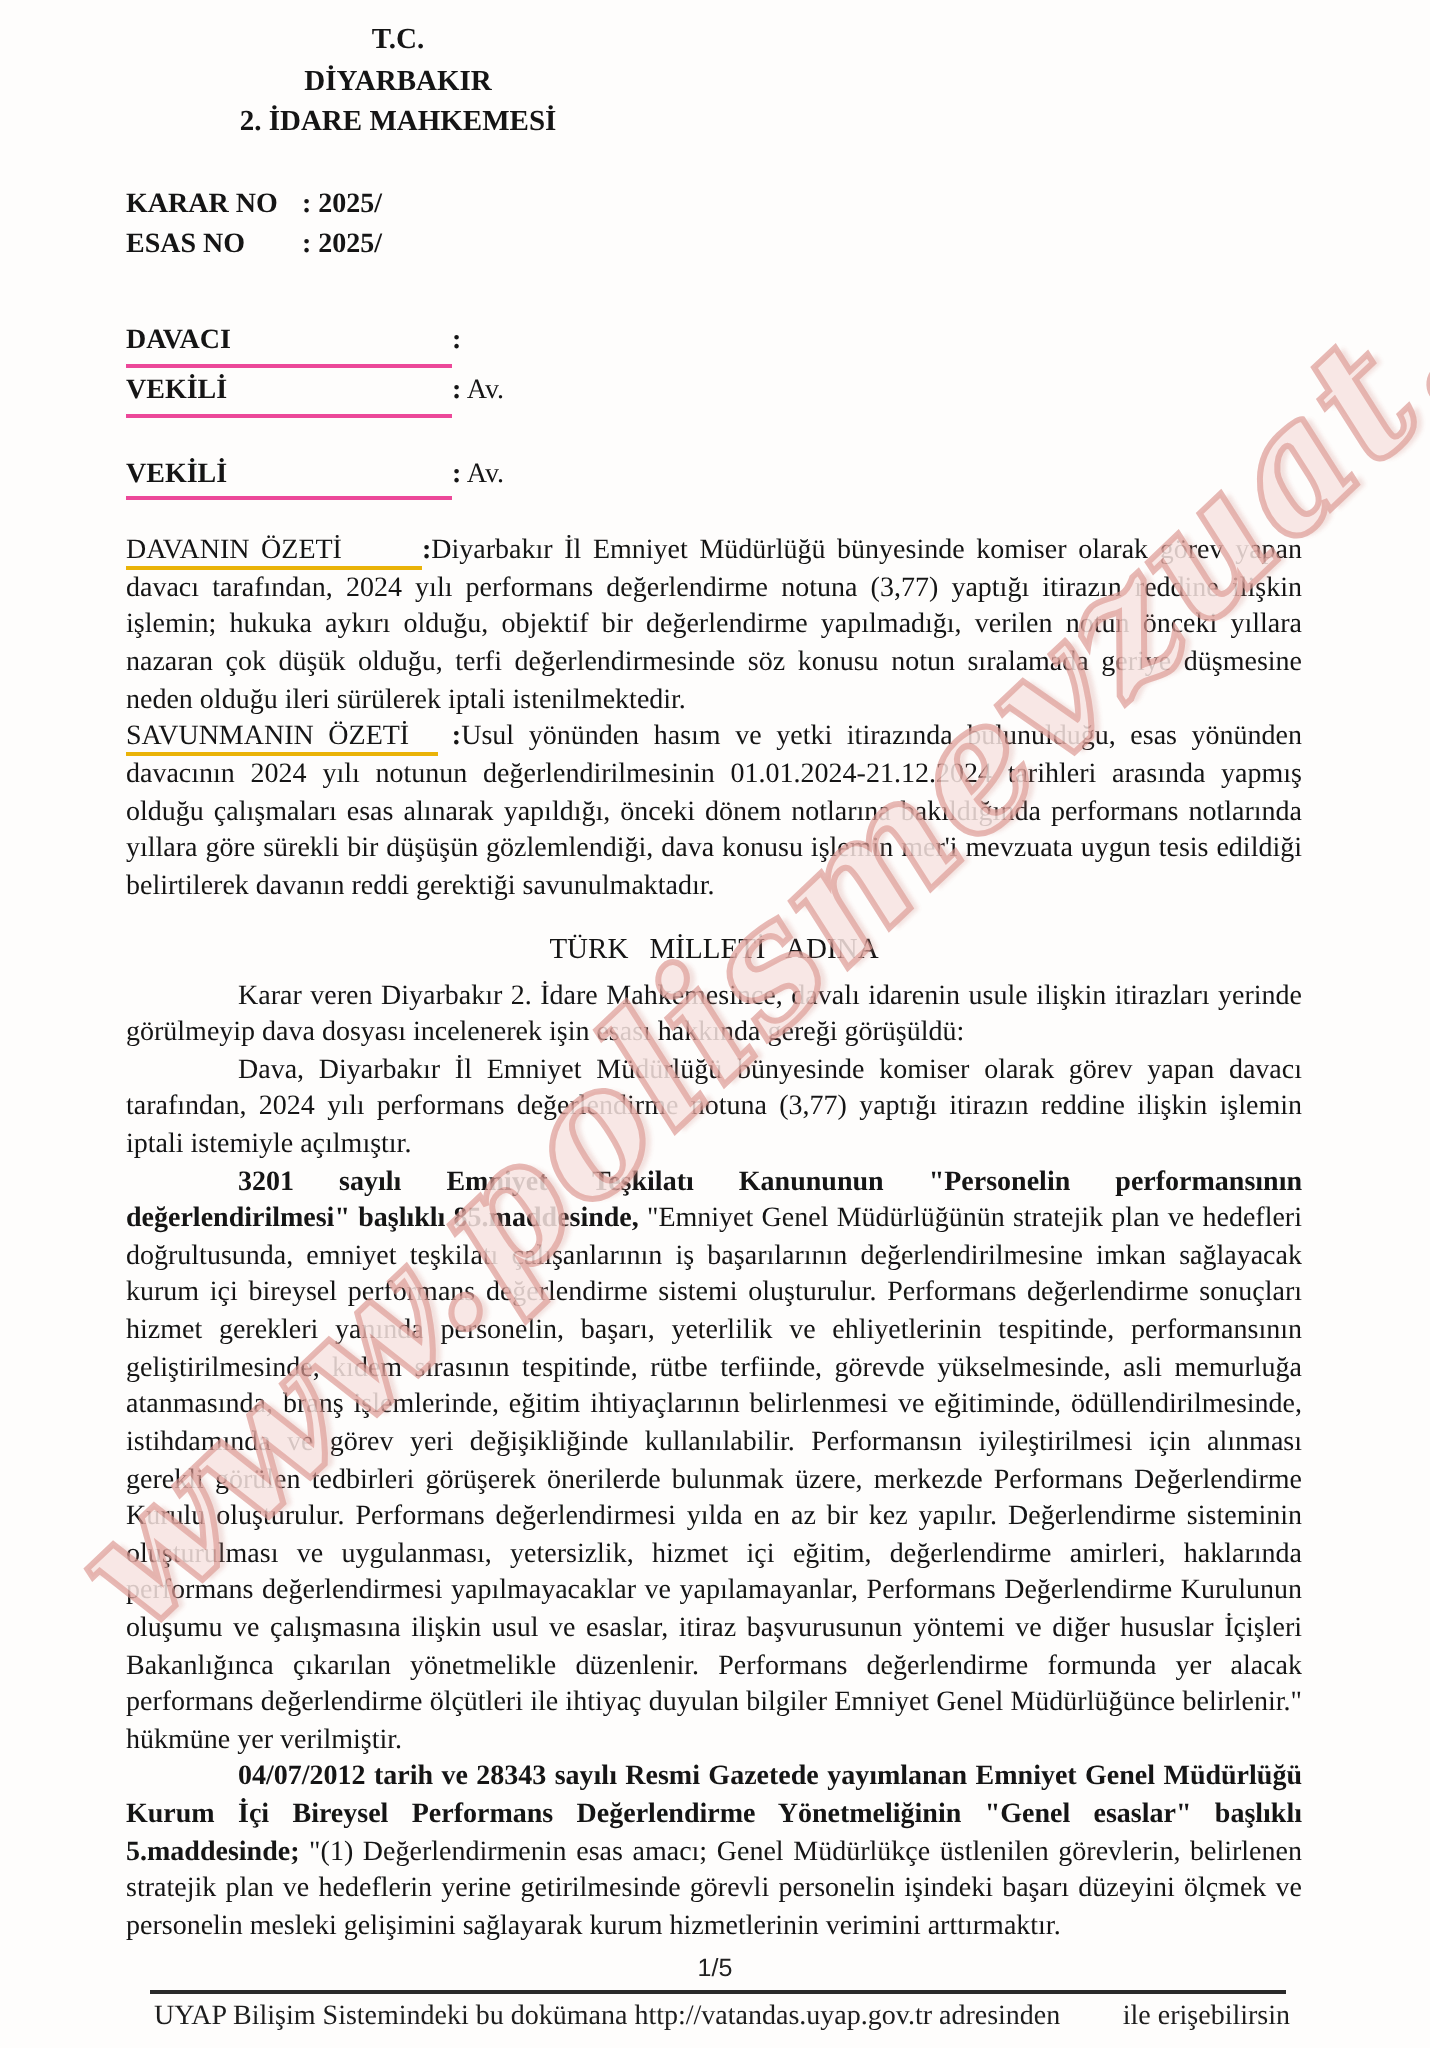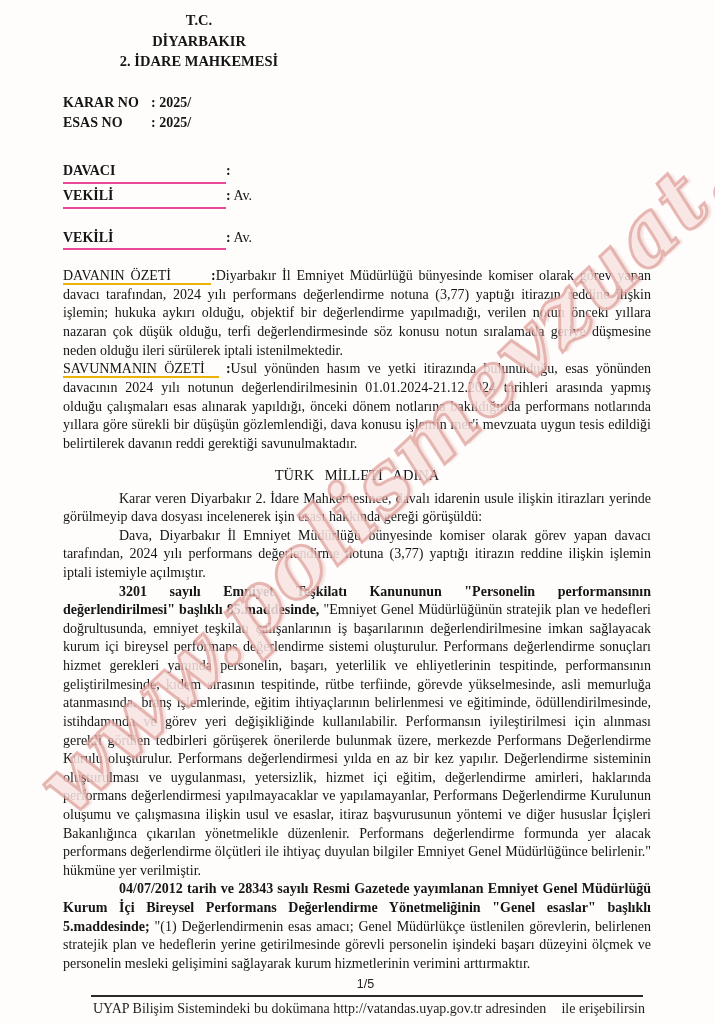--- a/index.html
+++ b/index.html
@@ -41,21 +41,21 @@
   .watermark {
     position:absolute; left:-78px; top:418px; width:940px; text-align:center;
     transform:rotate(-43.5deg);
     font-family:"DejaVu Serif","Liberation Serif",serif;
     font-style:italic; font-weight:bold; font-size:84px; letter-spacing:2px;
     color:#f8e4e1; -webkit-text-stroke:3px rgba(220,152,146,0.8);
     text-shadow:3px 3px 2px rgba(206,132,126,0.28);
     opacity:0.85; white-space:nowrap; z-index:6; pointer-events:none;
   }
 
-  .footer { position:absolute; left:16px; right:0; bottom:5px; z-index:2; }
+  .footer { position:absolute; left:0; right:0; bottom:5px; z-index:2; }
   .page-no { text-align:center; font-family:"Liberation Sans","DejaVu Sans",sans-serif;
     font-size:12.5px; color:#222; margin-bottom:3px; }
   .footer-rule { border-top:2px solid #2a2a2a; margin:0 72px 3px 75px; }
   .footer-row { display:flex; justify-content:space-between;
     margin:0 70px 0 77px; font-size:14px; color:#1d1d1d; }
 </style>
 </head>
 <body>
 
 <div class="page">

